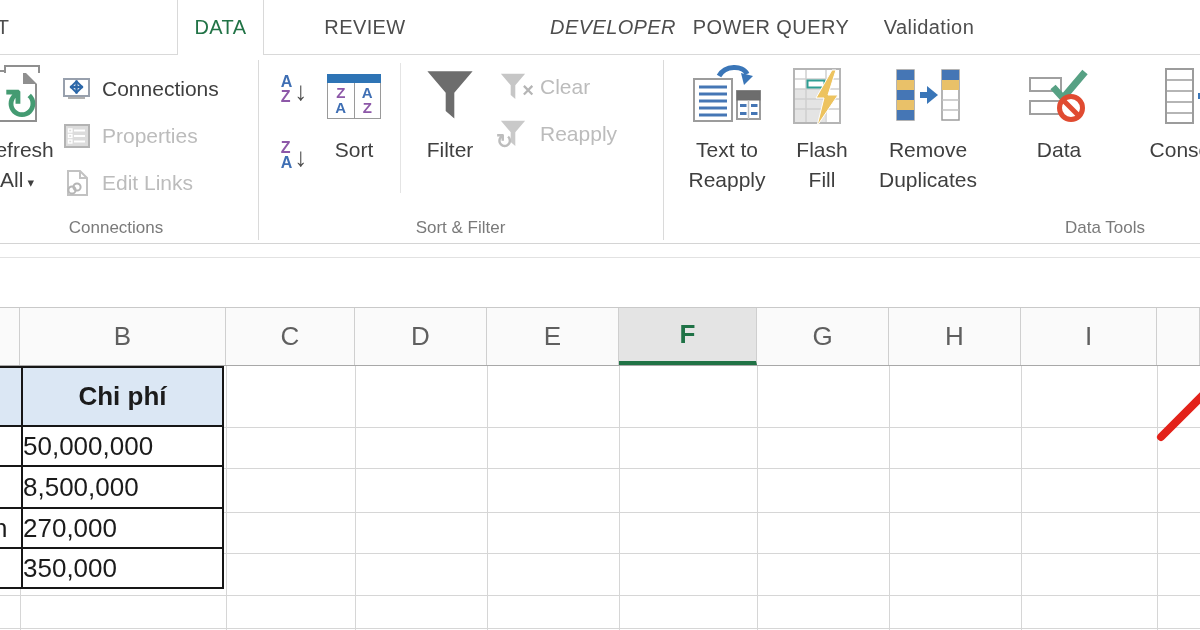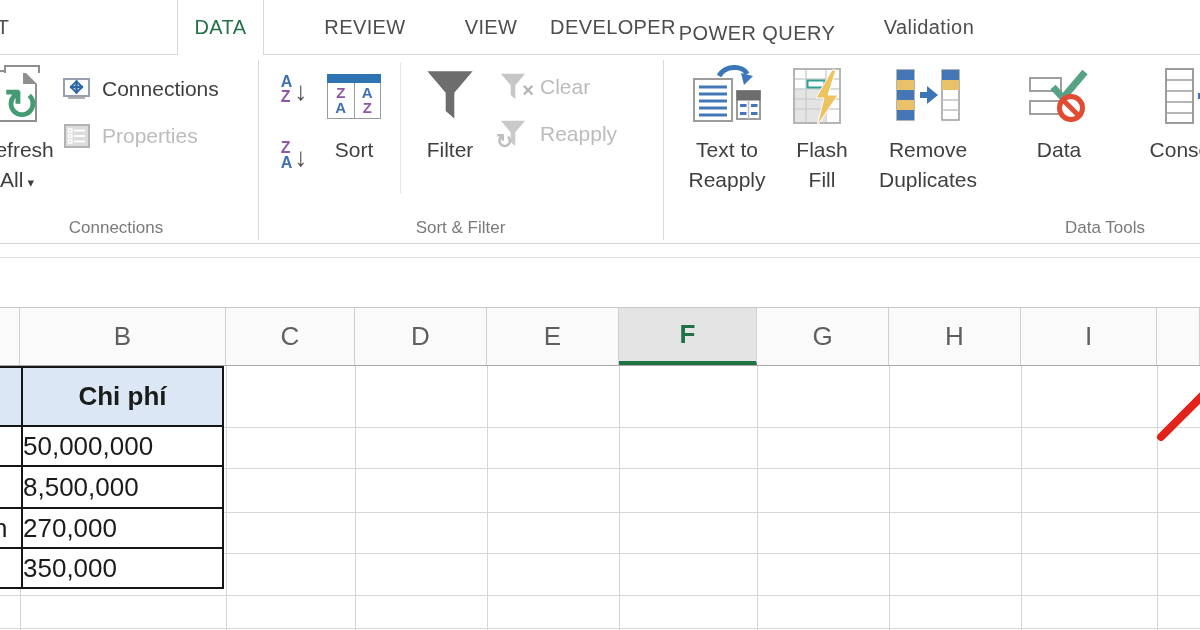--- a/index.html
+++ b/index.html
@@ -13,22 +13,22 @@
             border-bottom:1px solid #d9d9d9; z-index:5; }
   .tab { position:absolute; top:0; height:54px; display:flex; align-items:center;
          justify-content:center; font-size:20px; color:#4d4d4d; letter-spacing:.4px; white-space:nowrap; }
   .tab.active { height:55px; background:#fff; border-left:1px solid #d9d9d9;
                 border-right:1px solid #d9d9d9; color:#217346; z-index:6; }
   .tab-sliver { left:-6px; width:18px; }
   .tab-formulas { left:28px;  width:134px; }
   .tab-data     { left:177px; width:87px; }
   .tab-review   { left:305px; width:120px; }
   .tab-view     { left:441px; width:100px; }
-  .tab-developer{ left:551px; width:124px; }
-  .tab-powerquery{ left:677px; width:160px;margin-top:6px; }
+  .tab-developer{ left:551px; width:124px;font-style:italic; }
+  .tab-powerquery{ left:691px; width:160px; }
   .tab-pdfelement{ left:859px; width:140px; }
 
   
   .ribbon { position:absolute; top:55px; left:0; right:0; height:189px; background:#fff;
             border-bottom:1px solid #d4d4d4; }
   .gsep { position:absolute; top:5px; height:180px; width:1px; background:#dadada; }
   .minisep { position:absolute; top:8px; height:130px; width:1px; background:#e4e4e4; }
   .grouplabel { position:absolute; bottom:5px; font-size:17px; color:#7a7a7a; text-align:center; }
 
   .bigbtn { position:absolute; top:2px; height:176px; display:flex; flex-direction:column;
@@ -101,21 +101,20 @@
 
   .redarrow { position:absolute; top:0; left:0; z-index:9; pointer-events:none; }
 </style>
 </head>
 <body>
 
 <div class="tabbar">
   <div class="tab tab-sliver">T</div>
   <div class="tab active tab-data">DATA</div>
   <div class="tab tab-review">REVIEW</div>
-  <div class="tab tab-view">VIEW</div>
   <div class="tab tab-developer">DEVELOPER</div>
   <div class="tab tab-powerquery">POWER QUERY</div>
   <div class="tab tab-pdfelement">Validation</div>
 </div>
 
 <div class="ribbon">
 
   <div class="bigbtn refreshall">
     <div class="iconwrap">
       <div class="docshape">
@@ -146,20 +145,31 @@
           <rect x="2" y="2" width="24" height="22" fill="#dcdcdc" stroke="#b3b3b3" stroke-width="2"></rect>
           <rect x="5.5" y="6" width="3.4" height="3" fill="none" stroke="#fff" stroke-width="1.4"></rect>
           <rect x="5.5" y="11.5" width="3.4" height="3" fill="none" stroke="#fff" stroke-width="1.4"></rect>
           <rect x="5.5" y="17" width="3.4" height="3" fill="none" stroke="#fff" stroke-width="1.4"></rect>
           <line x1="11" y1="7.5" x2="22" y2="7.5" stroke="#fff" stroke-width="2"></line>
           <line x1="11" y1="13" x2="22" y2="13" stroke="#fff" stroke-width="2"></line>
           <line x1="11" y1="18.5" x2="22" y2="18.5" stroke="#fff" stroke-width="2"></line>
         </svg>
       </span>
       <span class="slbl dis">Properties</span>
+    </div>
+    <div class="stackrow">
+      <span class="sicon">
+        <svg width="28" height="28" viewBox="0 0 28 28">
+          <path d="M5,2 h12 l7,7 v17 h-19 z" fill="#fff" stroke="#c2c2c2" stroke-width="2"></path>
+          <path d="M17,2 v7 h7" fill="none" stroke="#c2c2c2" stroke-width="2"></path>
+          <circle cx="9" cy="21" r="3.6" fill="none" stroke="#b5b5b5" stroke-width="2"></circle>
+          <circle cx="14" cy="18" r="3.6" fill="none" stroke="#b5b5b5" stroke-width="2"></circle>
+        </svg>
+      </span>
+      <span class="slbl dis">Edit Links</span>
     </div>
   </div>
 
   <div class="grouplabel" style="left:-26px; width:284px;">Connections</div>
 
   <div class="gsep" style="left:258px;"></div>
 
   <div class="azbtn" style="left:268px; top:8px;">
     <span class="azstack">
         <i class="ba">A</i>

